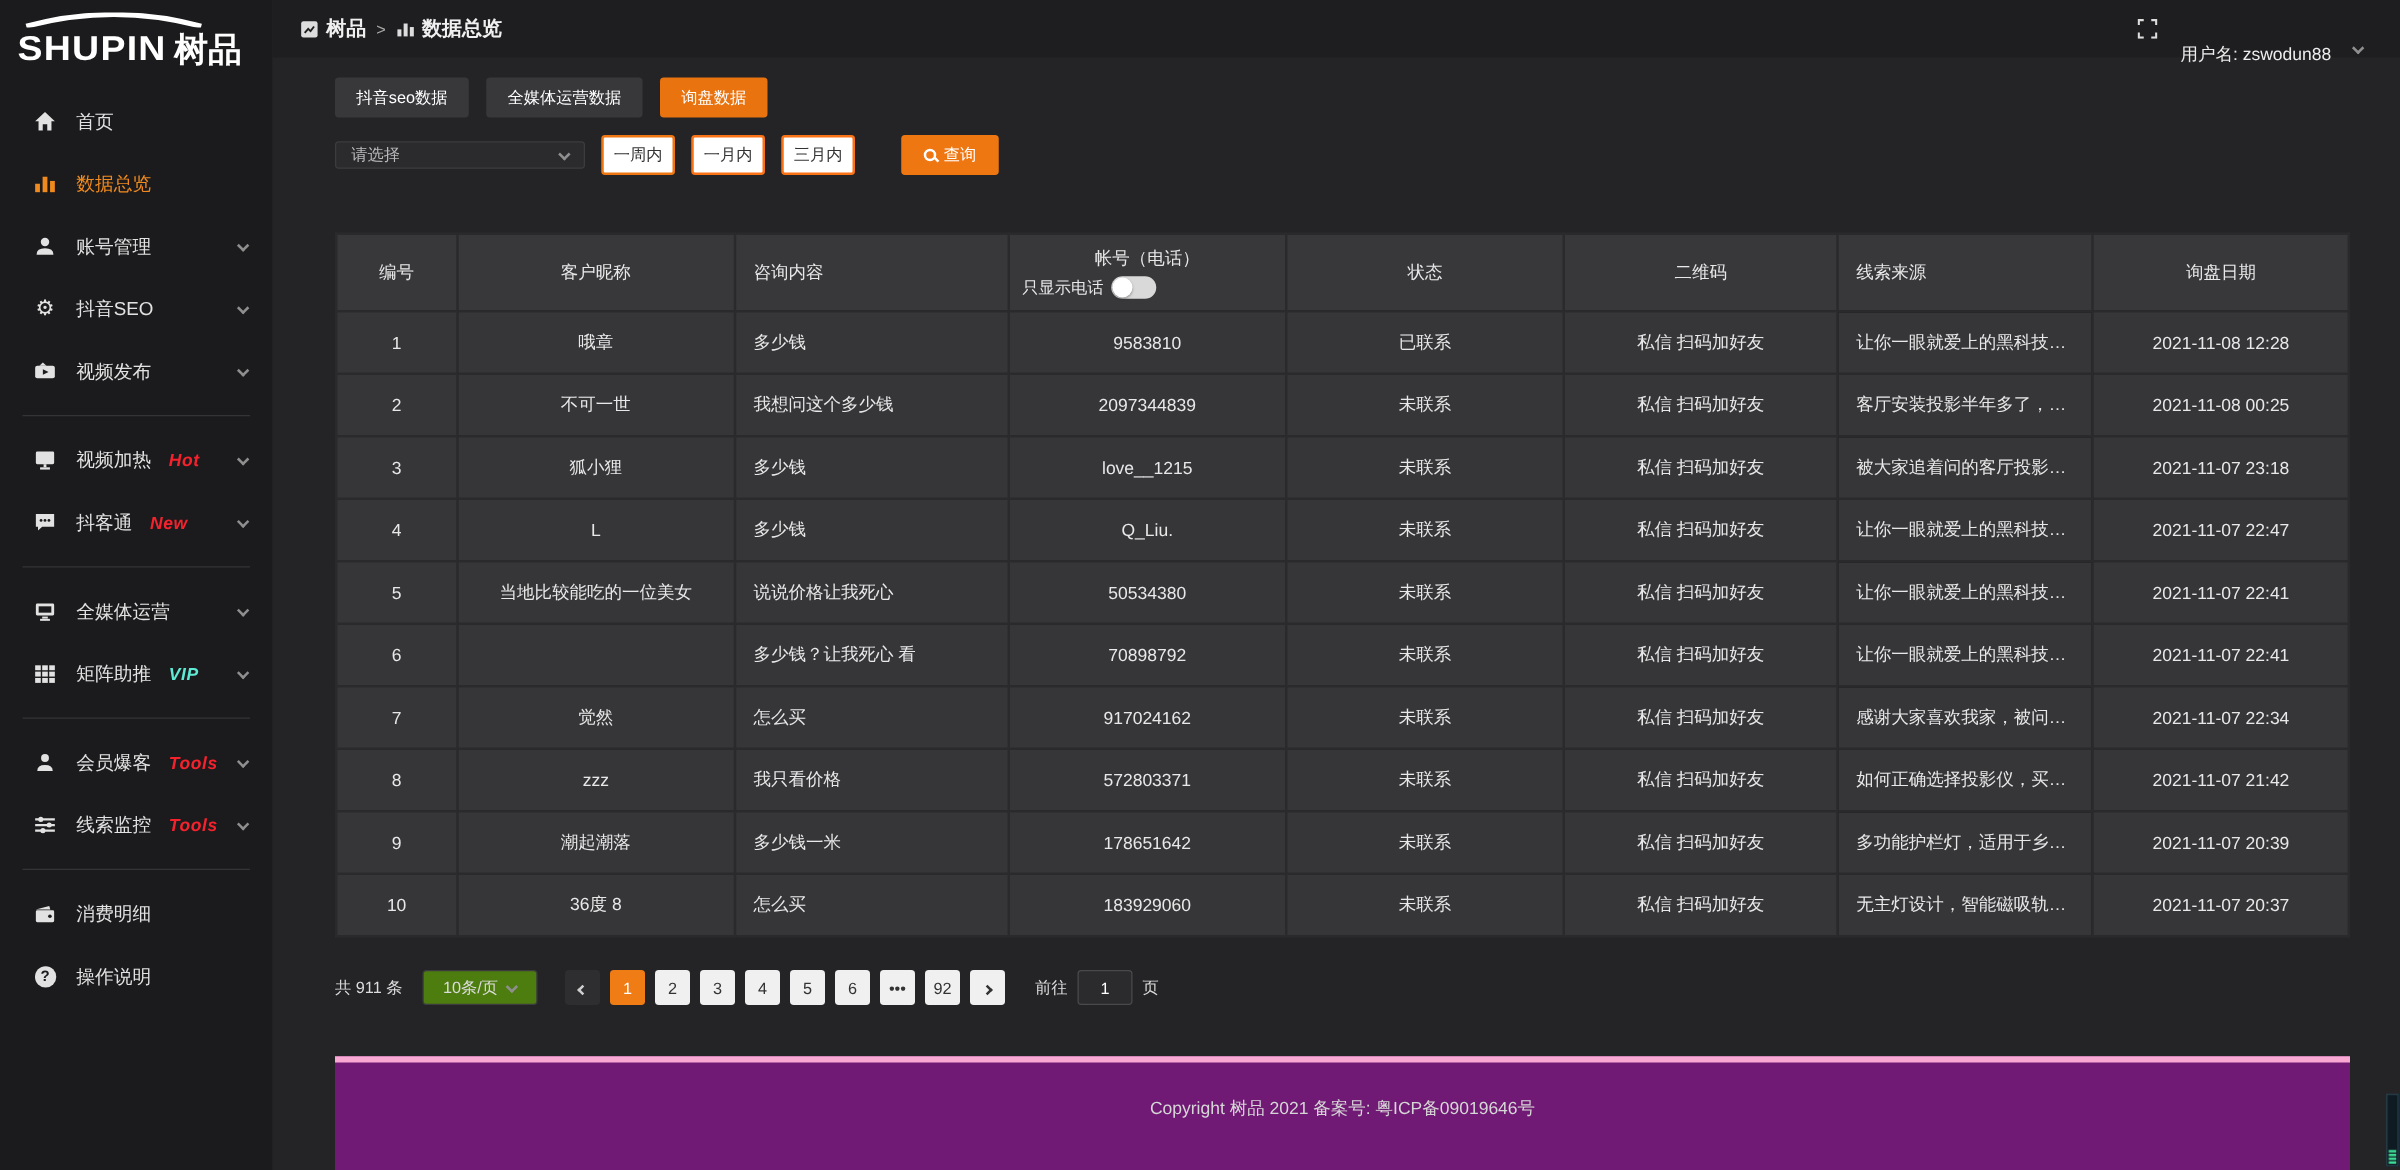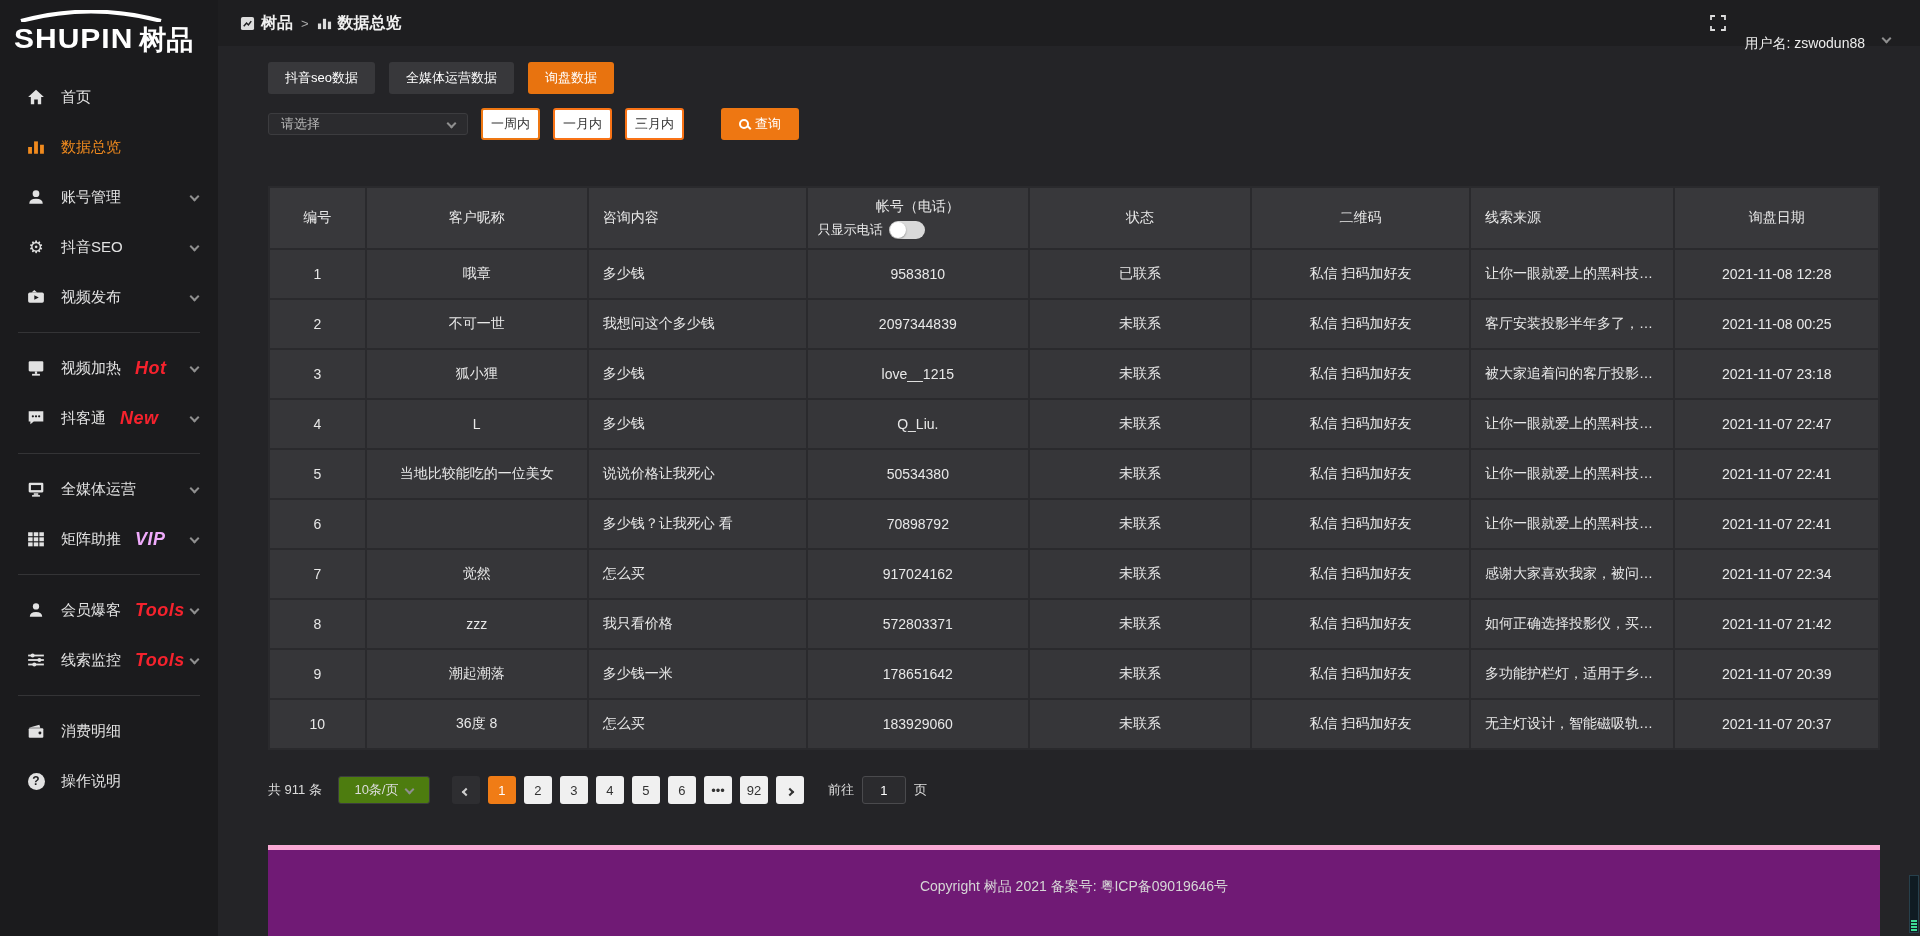--- a/index.html
+++ b/index.html
@@ -12,23 +12,23 @@
   .logo { padding:10px 14px 4px 14px; color:#fff; }
   .logo-arc { display:block; margin-left:2px; }
   .logo-row { display:flex; align-items:baseline; gap:6px; }
   .logo-en { font-size:30px; font-weight:900; letter-spacing:1px; transform:scaleY(.92); color:#fff; }
   .logo-cn { font-size:27px; font-weight:800; color:#fff; }
   .menu { padding-top:10px; }
   .menu-item { height:50px; display:flex; align-items:center; padding:0 20px 0 26px; cursor:pointer; color:#e2e2e2; font-size:15px; }
   .menu-item .mi-icon { width:20px; height:20px; margin-right:15px; display:flex; align-items:center; justify-content:center; color:#e2e2e2; font-size:17px; }
   .menu-item.active, .menu-item.active .mi-icon { color:#f08a1e; }
   .menu-item .mi-label { flex:0 0 auto; }
-  .badge { font-style:italic; font-weight:bold; font-size:18px; margin-left:14px; letter-spacing:.5px; }
+  .badge { font-style:italic; font-weight:bold; font-size:14px; margin-left:14px; letter-spacing:.5px; }
   .badge[data-color="red"] { color:#f5222d; }
-  .badge[data-color="gold"] { color:#f0abfc; }
+  .badge[data-color="gold"] { color:#5eead4; }
   .chev { width:7px; height:7px; border-right:2px solid #8f8f8f; border-bottom:2px solid #8f8f8f; transform:rotate(45deg); margin-left:auto; margin-bottom:2px; }
   .divider { height:1px; background:#34343六; background:#343436; margin:10px 18px; }
   .qcircle { width:17px; height:17px; border-radius:50%; background:#e2e2e2; color:#1b1b1d; font-size:12px; font-weight:bold; display:flex; align-items:center; justify-content:center; }
 
   
   .main { flex:1; display:flex; flex-direction:column; background:#242427; position:relative; }
   .topbar { height:46px; background:#1e1e20; display:flex; align-items:center; justify-content:space-between; padding:0 30px 0 22px; flex-shrink:0; }
   .crumbs { display:flex; align-items:center; gap:8px; font-size:16px; color:#f0f0f0; font-weight:bold; }
   .crumb { display:flex; align-items:center; gap:6px; cursor:pointer; }
   .crumb-sep { color:#aaa; font-size:13px; font-weight:normal; }

